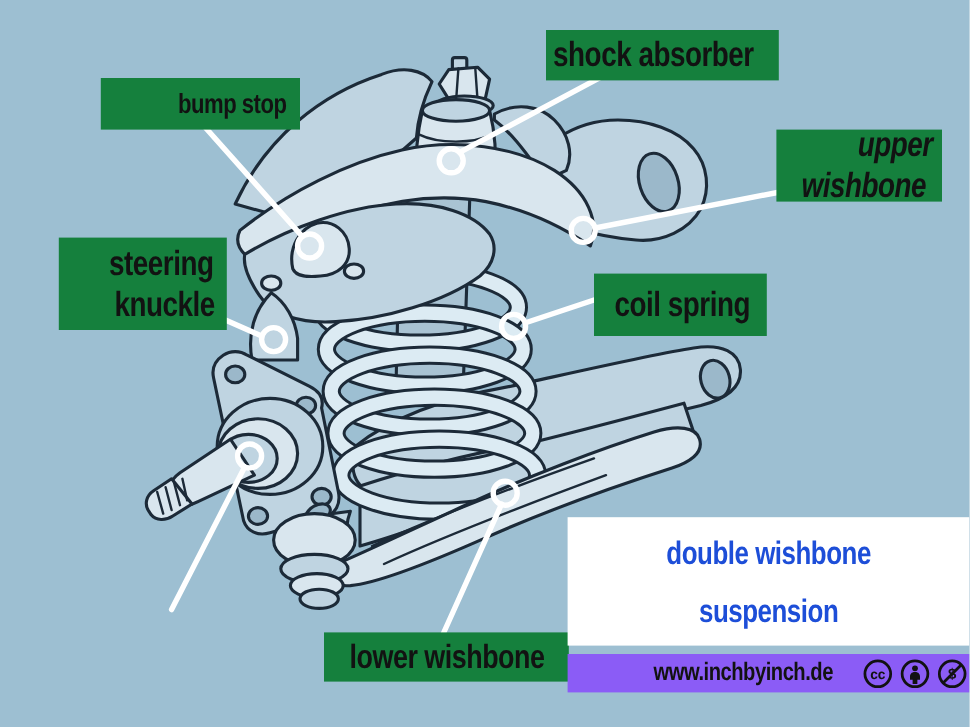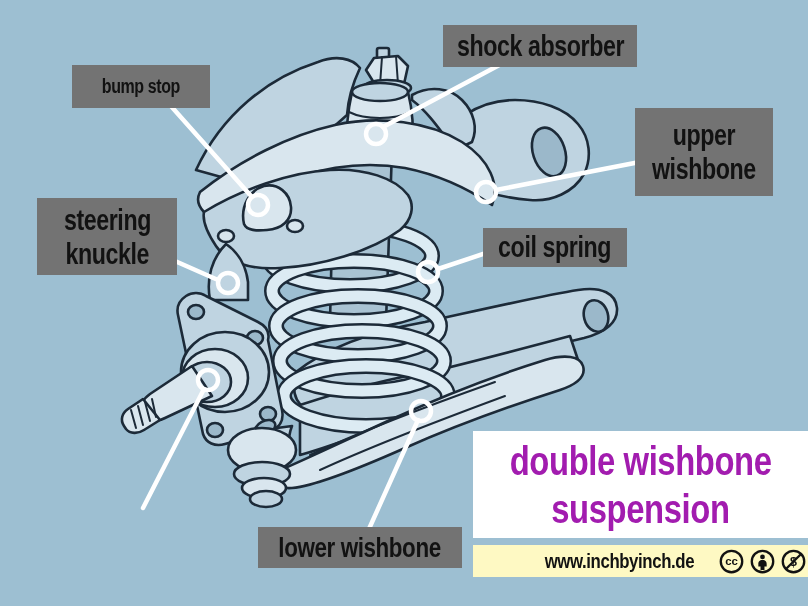--- a/index.html
+++ b/index.html
@@ -3,39 +3,39 @@
 <meta charset="utf-8">
 <style>
   html,body{margin:0;padding:0;}
   #stage{
     position:relative;width:808px;height:606px;overflow:hidden;
     background:#9dbfd2;
     font-family:"Liberation Sans", sans-serif;
   }
   #art{position:absolute;left:0;top:0;width:808px;height:606px;}
   .label-box{
-    position:absolute;background:#737373;color:#121212;
-    display:flex;flex-direction:column;align-items:center;justify-content:center;
-    font-weight:bold;text-align:center;z-index:5;
+    position:absolute;background:#15803d;color:#121212;
+    display:flex;flex-direction:column;align-items:flex-end;justify-content:center;
+    font-weight:bold;text-align:center;z-index:5;margin-left:12px;
   }
   .cond{display:inline-block;transform:scaleX(0.8);white-space:nowrap;letter-spacing:-0.5px;}
-  #label-bump-stop{left:72px;top:65px;width:138px;height:43px;font-size:20px;}
+  #label-bump-stop{left:72px;top:65px;width:138px;height:43px;font-size:23px;padding-left:28px;}
   #label-shock-absorber{left:443px;top:25px;width:194px;height:42px;font-size:29px;}
-  #label-upper-wishbone{left:635px;top:108px;width:138px;height:88px;font-size:29px;line-height:34px;}
+  #label-upper-wishbone{left:635px;top:108px;width:138px;height:60px;font-size:29px;line-height:34px;font-style:italic;}
   #label-steering-knuckle{left:37px;top:198px;width:140px;height:77px;font-size:29px;line-height:34px;}
-  #label-coil-spring{left:483px;top:228px;width:144px;height:39px;font-size:29px;}
+  #label-coil-spring{left:483px;top:228px;width:144px;height:52px;font-size:29px;}
   #label-stub-axle{left:53px;top:503px;width:137px;height:40px;font-size:28px;}
   #label-lower-wishbone{left:258px;top:527px;width:204px;height:41px;font-size:28px;}
   #title-box{
     position:absolute;left:473px;top:431px;width:335px;height:107px;background:#ffffff;
-    color:#a21caf;display:flex;flex-direction:column;align-items:center;justify-content:center;
-    font-weight:bold;font-size:41px;line-height:48px;z-index:5;
+    color:#1d4ed8;display:flex;flex-direction:column;align-items:center;justify-content:center;
+    font-weight:bold;font-size:27px;line-height:48px;z-index:5;
   }
   #footer-bar{
-    position:absolute;left:473px;top:545px;width:335px;height:32px;background:#fef9c3;
+    position:absolute;left:473px;top:545px;width:335px;height:32px;background:#8b5cf6;
     color:#121212;display:flex;align-items:center;justify-content:flex-end;
     gap:6px;padding:0 2px 0 0;box-sizing:border-box;font-weight:bold;font-size:21px;z-index:5;
   }
   .cc-badge{display:block;}
 </style>
 </head>
 <body>
 
 <div id="stage">
 

